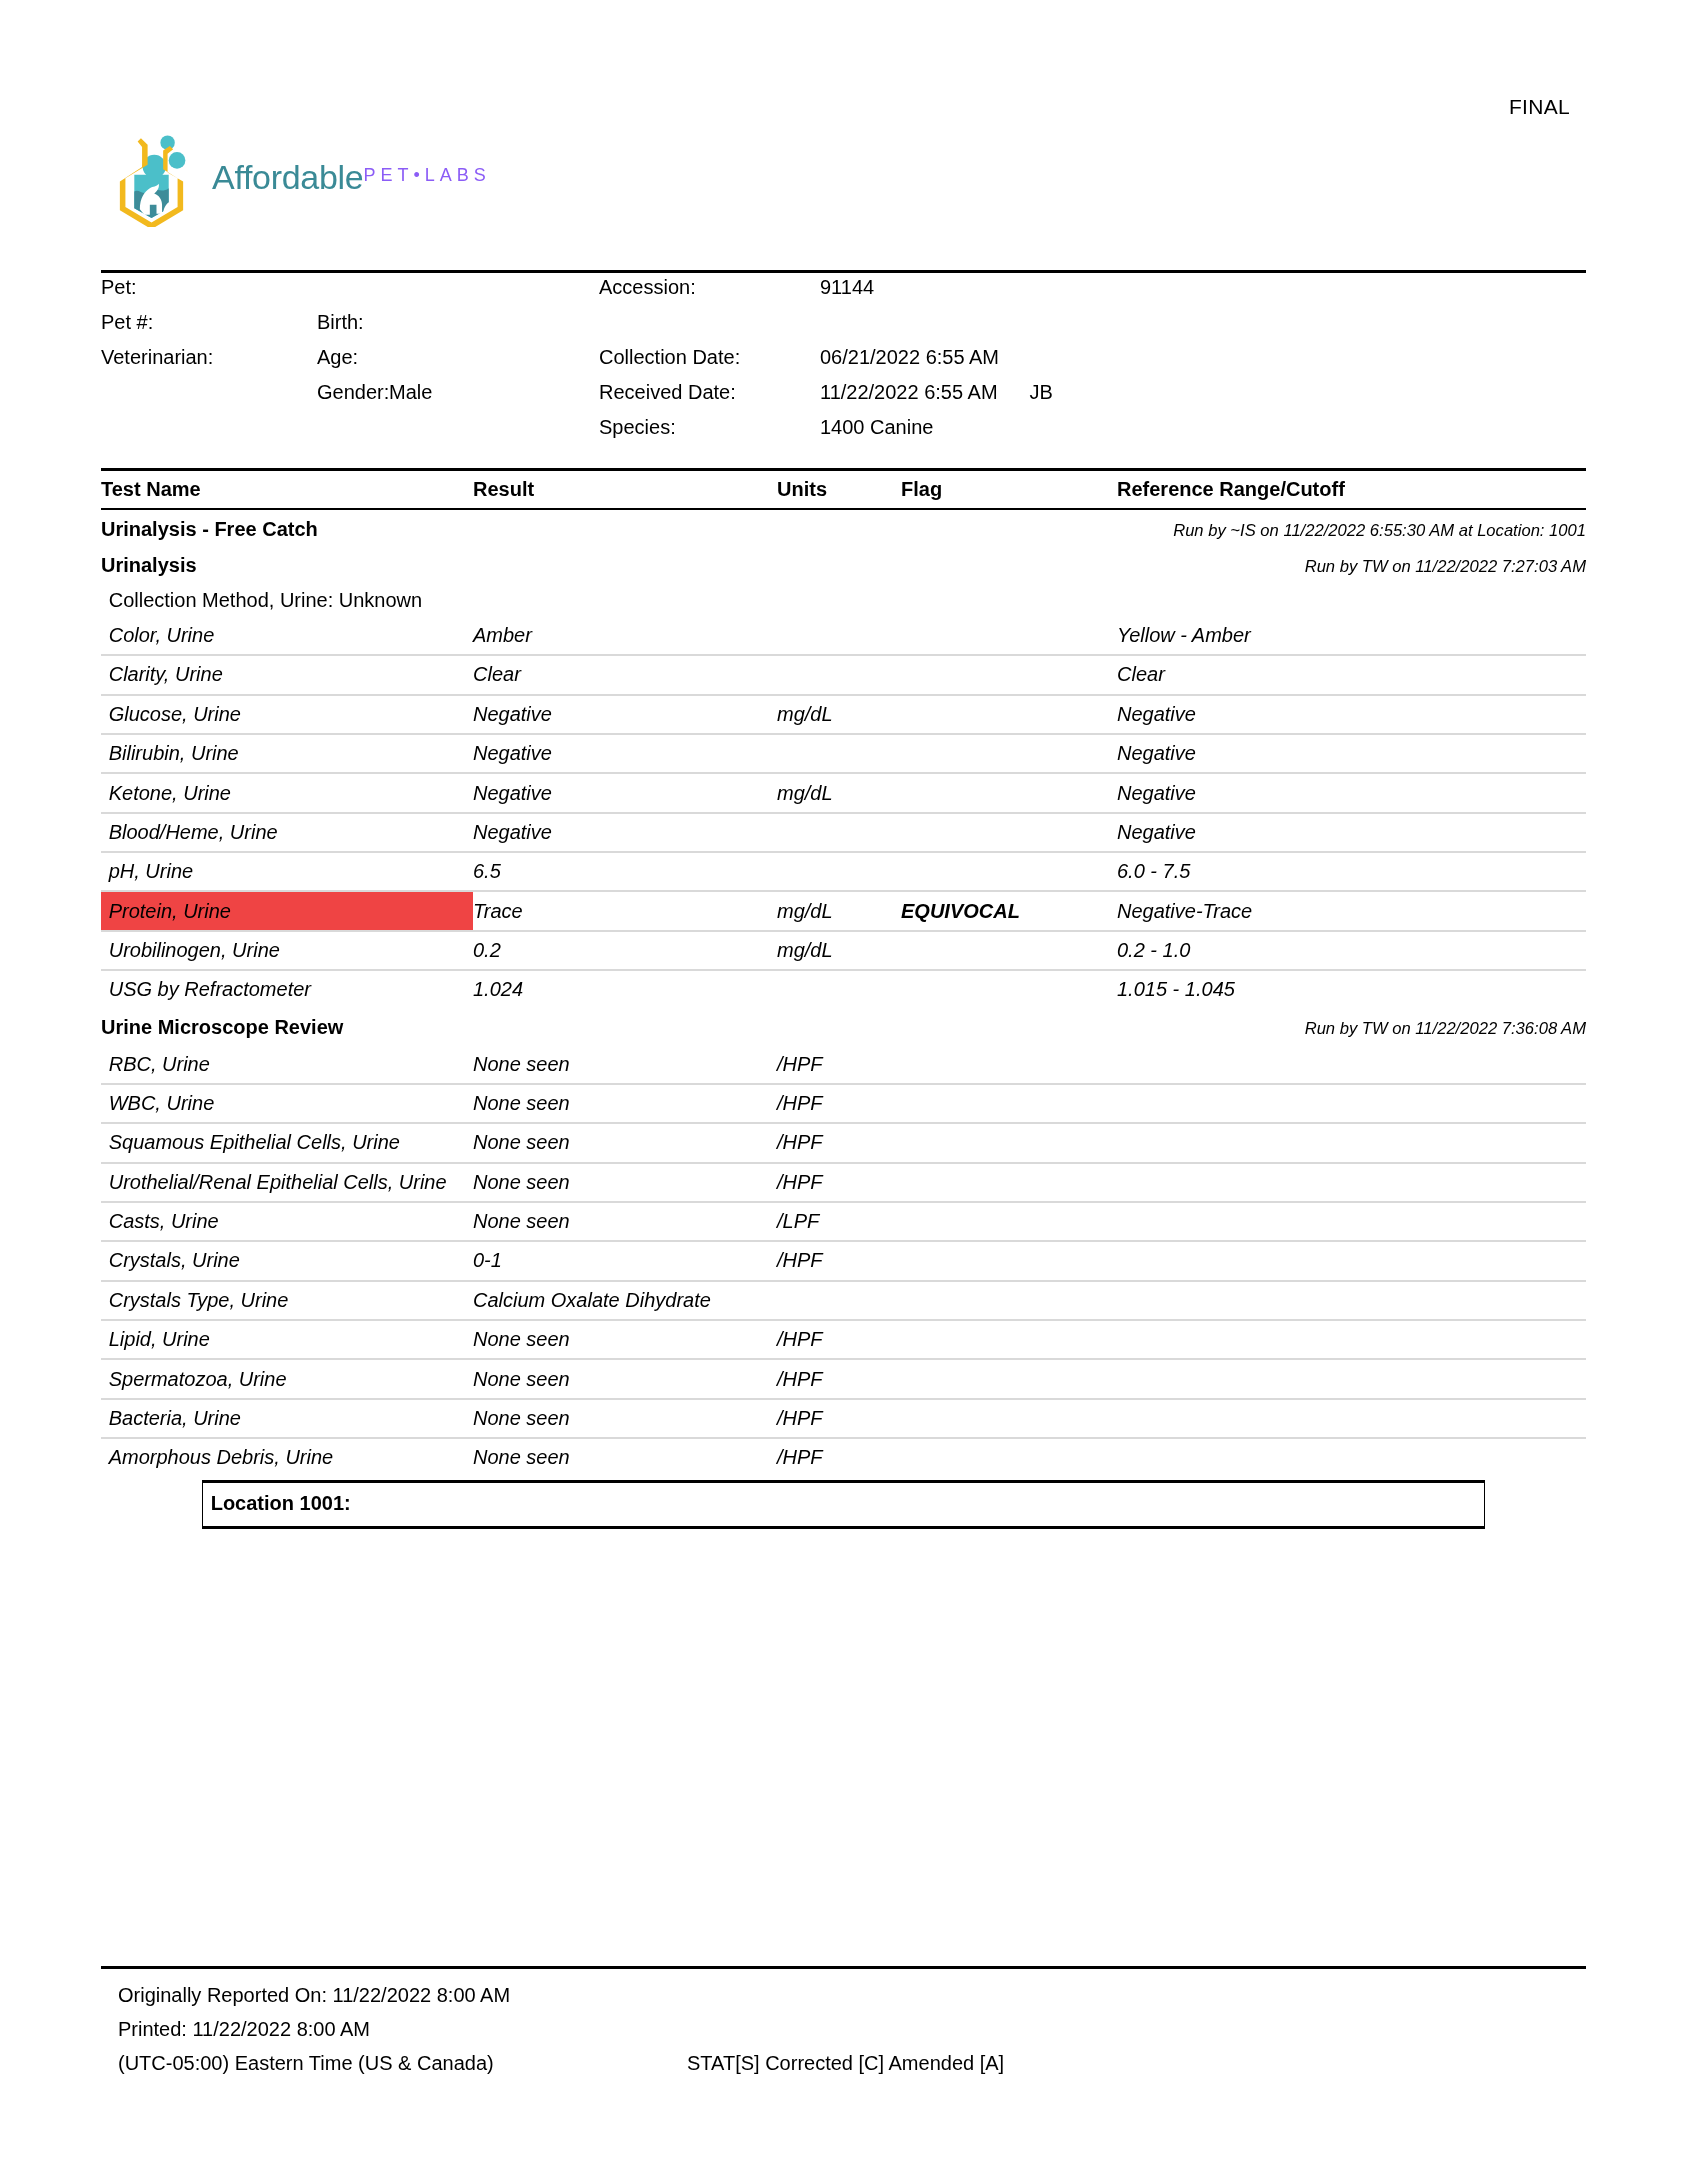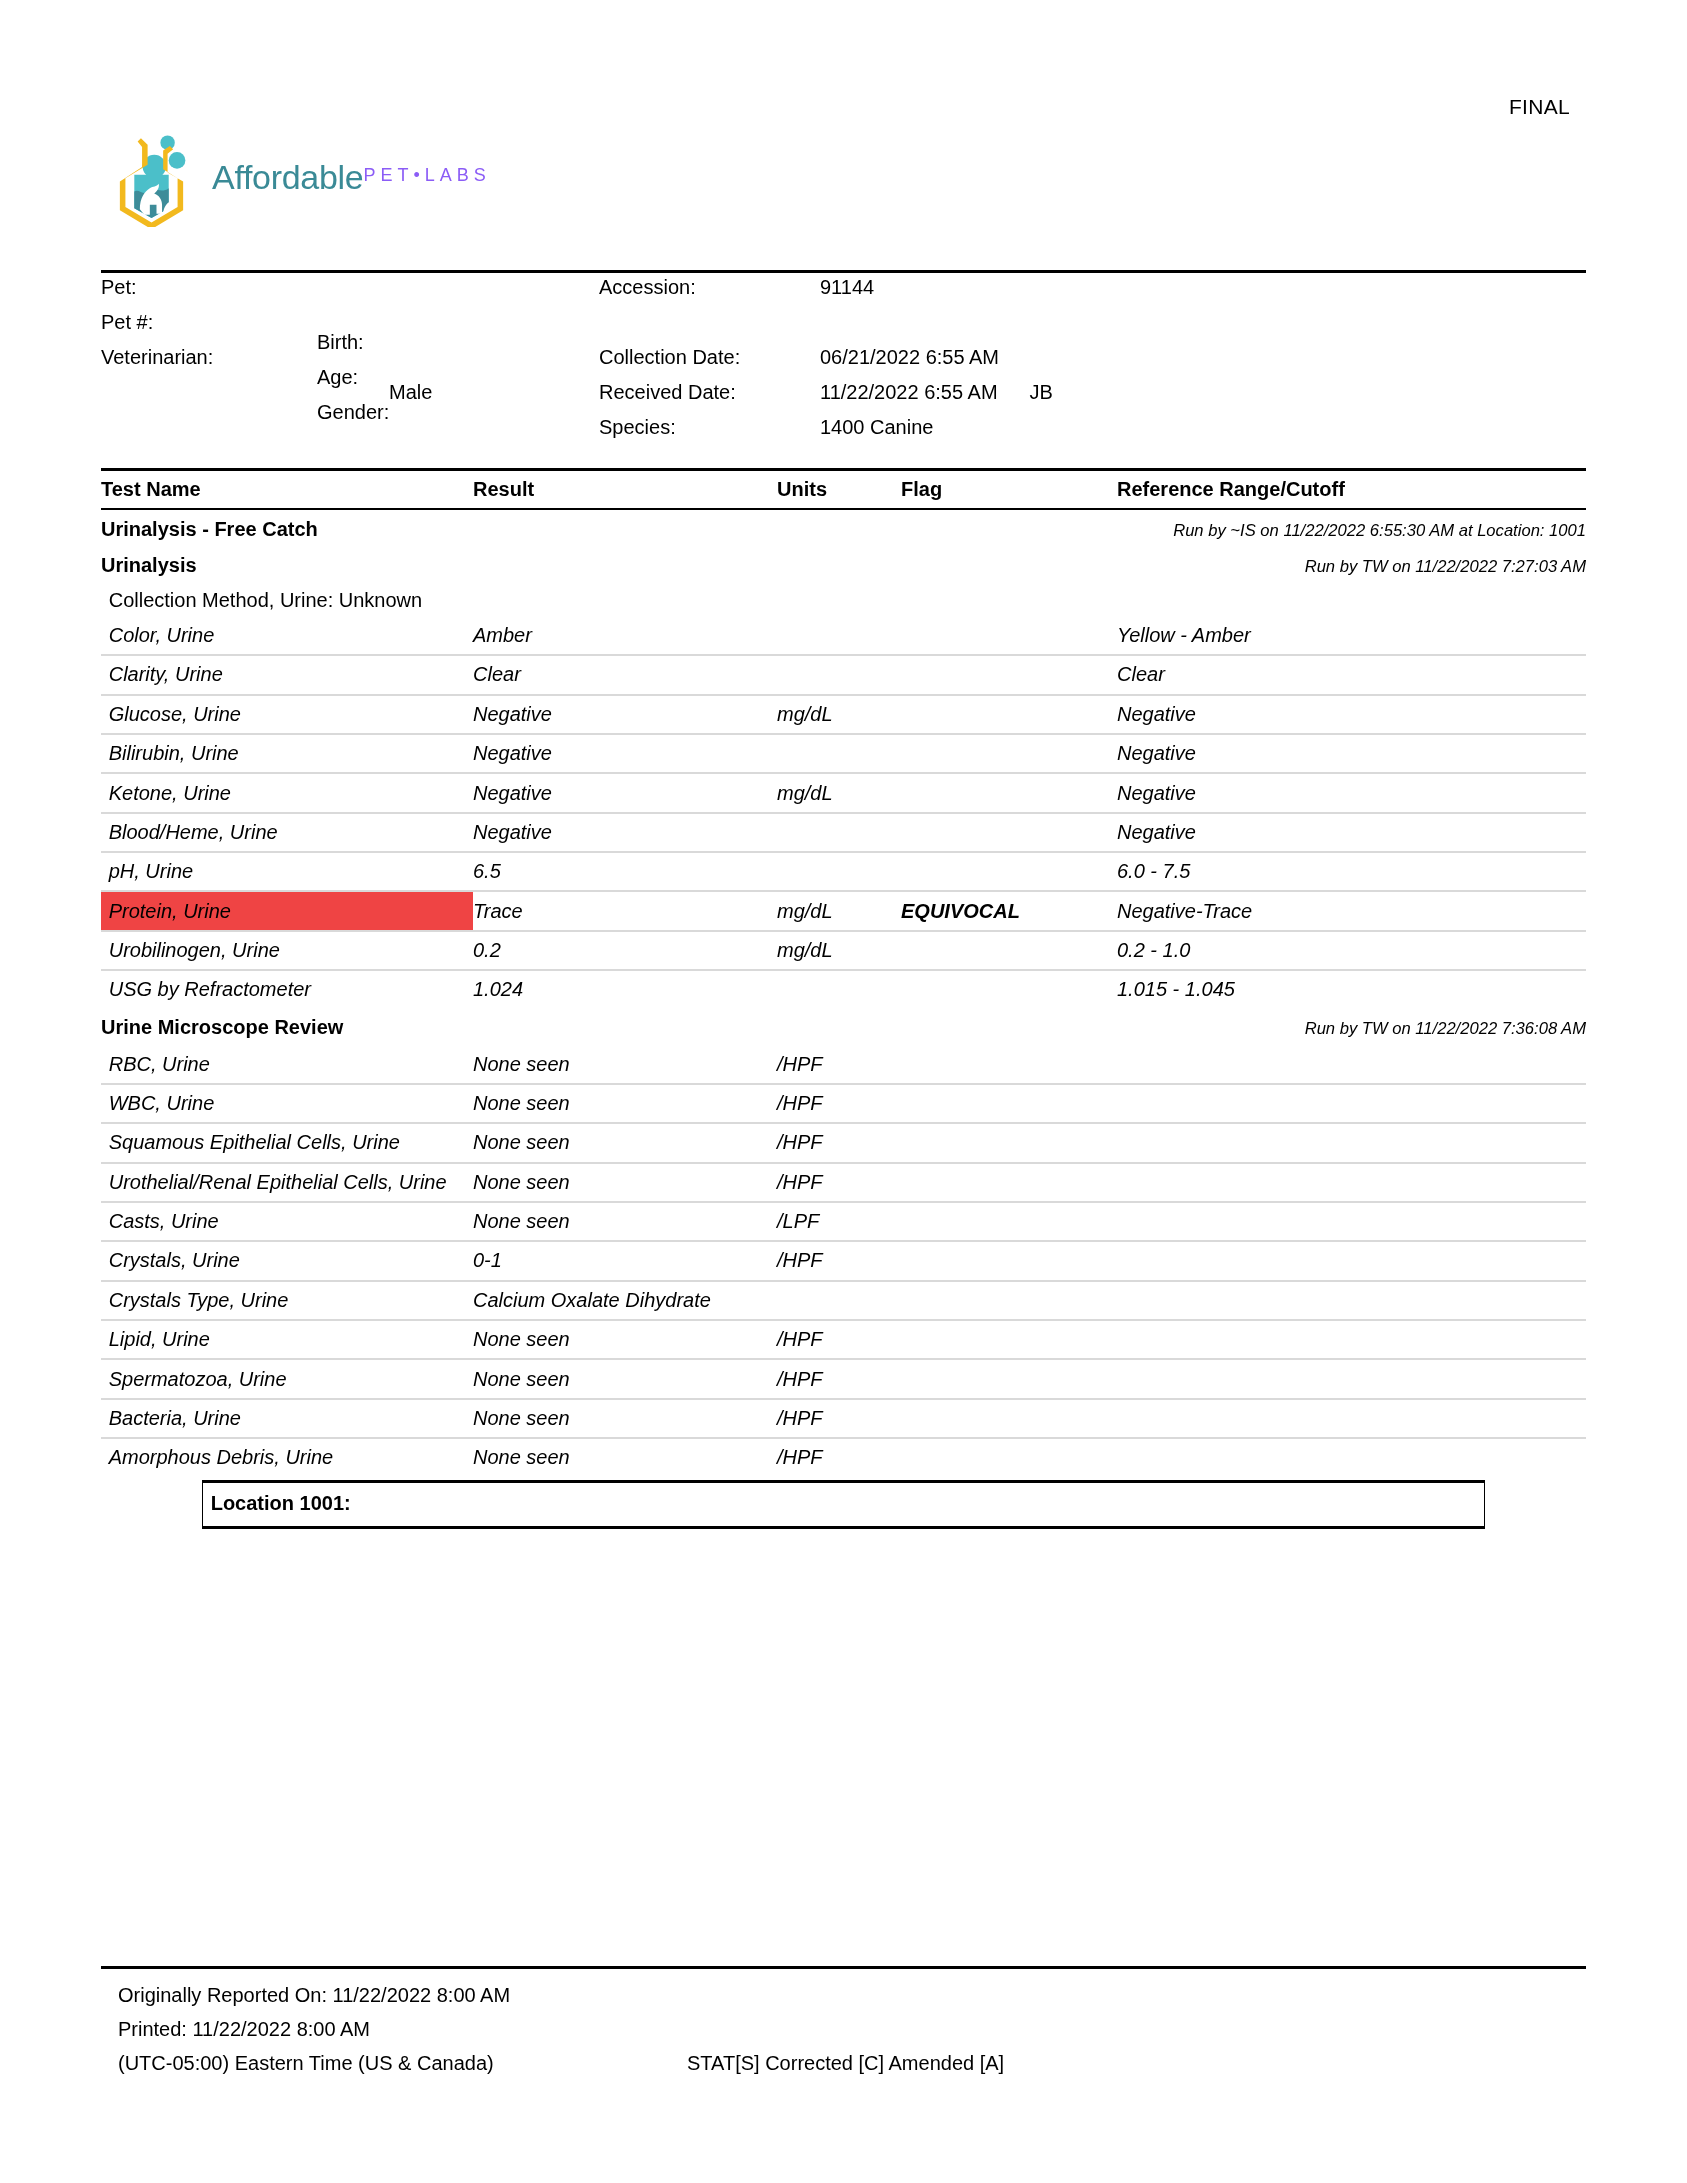--- a/index.html
+++ b/index.html
@@ -78,21 +78,21 @@
     right: 101px;
     top: 276px;
     font-size: 20px;
   }
   .demo-row {
     display: flex;
     height: 35px;
     align-items: flex-start;
   }
   .c-lbl1 { width: 216px; flex: 0 0 216px; }
-  .c-lbl2 { width: 72px; flex: 0 0 72px; margin-top: 20px; }
+  .c-lbl2 { width: 72px; flex: 0 0 72px; }
   .c-val2 { width: 210px; flex: 0 0 210px; }
   .c-lbl3 { width: 221px; flex: 0 0 221px; }
   .c-val3 { flex: 1 1 auto; }
   .initials { margin-left: 32px; }
 
   
   .table {
     position: absolute;
     left: 101px;
     right: 101px;

